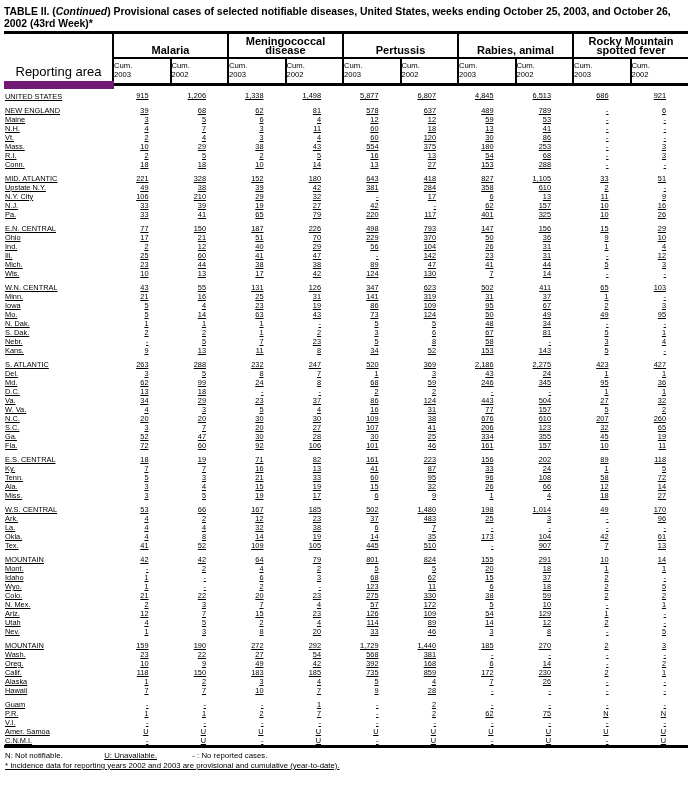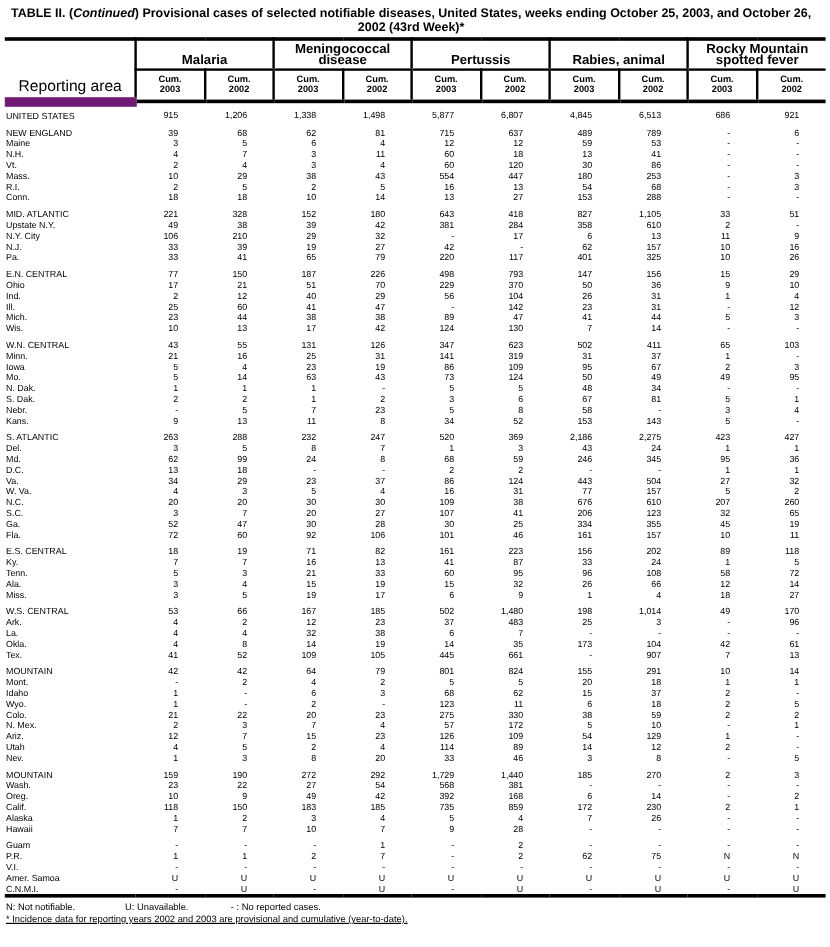--- a/index.html
+++ b/index.html
@@ -5,21 +5,21 @@
   html,body { margin:0; padding:0; background:#fff; }
   body {
     width:692px; height:789px; overflow:hidden;
     font-family:"Liberation Sans", sans-serif; color:#000;
     -webkit-font-smoothing:none;
   }
   .page { padding:5px 4px 0 4px; }
 
   .title {
     font-weight:bold; font-size:10.4px; line-height:11.6px;
-    margin:1px 0 2px 0; width:99%;text-align:center;
+    margin:1px 0 2px 0; width:99%;
   }
   .title i { font-style:italic; }
 
   table.main {
     border-collapse:collapse; table-layout:fixed;
     width:684px;
     border-top:3px solid #000;
     border-bottom:3px solid #000;
   }
   col.c-area { width:109px; }
@@ -27,49 +27,49 @@
 
   th.grp {
     font-weight:bold; font-size:11px; line-height:8.8px;
     text-align:center; vertical-align:bottom;
     padding:3px 0 2px 0;
     border-left:2px solid #000;
     border-bottom:2px solid #000;
     white-space:pre-line;
   }
   th.sub {
-    font-weight:bold; font-size:7.7px; line-height:8.8px;
-    text-align:center; vertical-align:middle;
+    font-weight:normal; font-size:7.7px; line-height:8.8px;
+    text-align:left; vertical-align:middle;
     padding:3px 0 4px 0;
     border-left:2px solid #000;
     border-bottom:3px solid #000;
     white-space:pre-line;
   }
   th.area-h {
     font-weight:normal; font-size:13px;
     text-align:center; vertical-align:bottom;
     padding:0 0 2px 1px;
     border-bottom:8px solid #701a75;
   }
 
-  tbody { border:none; }
+  tbody { border:none;text-decoration:underline; }
   tbody td {
     font-size:7.4px; line-height:9px; height:9px;
     padding:0; white-space:nowrap; overflow:visible;
   }
   td.area { text-align:left; padding-left:1px; }
   td.num  { text-align:right; padding-right:22px; }
   tr.gap td { height:5px; line-height:5px; font-size:1px; }
   tr.first-pad td { padding-top:3px; }
 
   .footnotes { padding:3px 0 0 1px; }
   .legend { font-size:7.8px; line-height:10px; }
   .legend span { display:inline-block; }
   .leg1 { width:97px; }
-  .leg2 { width:86px; }
+  .leg2 { width:86px;text-decoration:underline; }
   .note { font-size:7.8px; line-height:10px;text-decoration:underline; }
 </style>
 </head>
 <body>
 
 <div class="page">
 
   <div class="title"><span>TABLE II. (</span><i>Continued</i><span>) Provisional cases of selected notifiable diseases, United States, weeks ending October 25, 2003, and October 26, 2002 (43rd Week)*</span></div>
 
   <table class="main">
@@ -136,21 +136,21 @@
         </tr>
         <tr class="gap">
           <td colspan="11"></td>
         </tr>
         <tr>
           <td class="area">NEW ENGLAND</td>
           <td class="num">39</td>
           <td class="num">68</td>
           <td class="num">62</td>
           <td class="num">81</td>
-          <td class="num">715</td>
+          <td class="num">578</td>
           <td class="num">637</td>
           <td class="num">489</td>
           <td class="num">789</td>
           <td class="num">-</td>
           <td class="num">6</td>
         </tr>
         <tr>
           <td class="area">Maine</td>
           <td class="num">3</td>
           <td class="num">5</td>
@@ -189,21 +189,21 @@
           <td class="num">-</td>
           <td class="num">-</td>
         </tr>
         <tr>
           <td class="area">Mass.</td>
           <td class="num">10</td>
           <td class="num">29</td>
           <td class="num">38</td>
           <td class="num">43</td>
           <td class="num">554</td>
-          <td class="num">447</td>
+          <td class="num">375</td>
           <td class="num">180</td>
           <td class="num">253</td>
           <td class="num">-</td>
           <td class="num">3</td>
         </tr>
         <tr>
           <td class="area">R.I.</td>
           <td class="num">2</td>
           <td class="num">5</td>
           <td class="num">2</td>
@@ -740,21 +740,21 @@
           <td class="num">42</td>
           <td class="num">61</td>
         </tr>
         <tr>
           <td class="area">Tex.</td>
           <td class="num">41</td>
           <td class="num">52</td>
           <td class="num">109</td>
           <td class="num">105</td>
           <td class="num">445</td>
-          <td class="num">661</td>
+          <td class="num">510</td>
           <td class="num">-</td>
           <td class="num">907</td>
           <td class="num">7</td>
           <td class="num">13</td>
         </tr>
         <tr class="gap">
           <td colspan="11"></td>
         </tr>
         <tr>
           <td class="area">MOUNTAIN</td>

